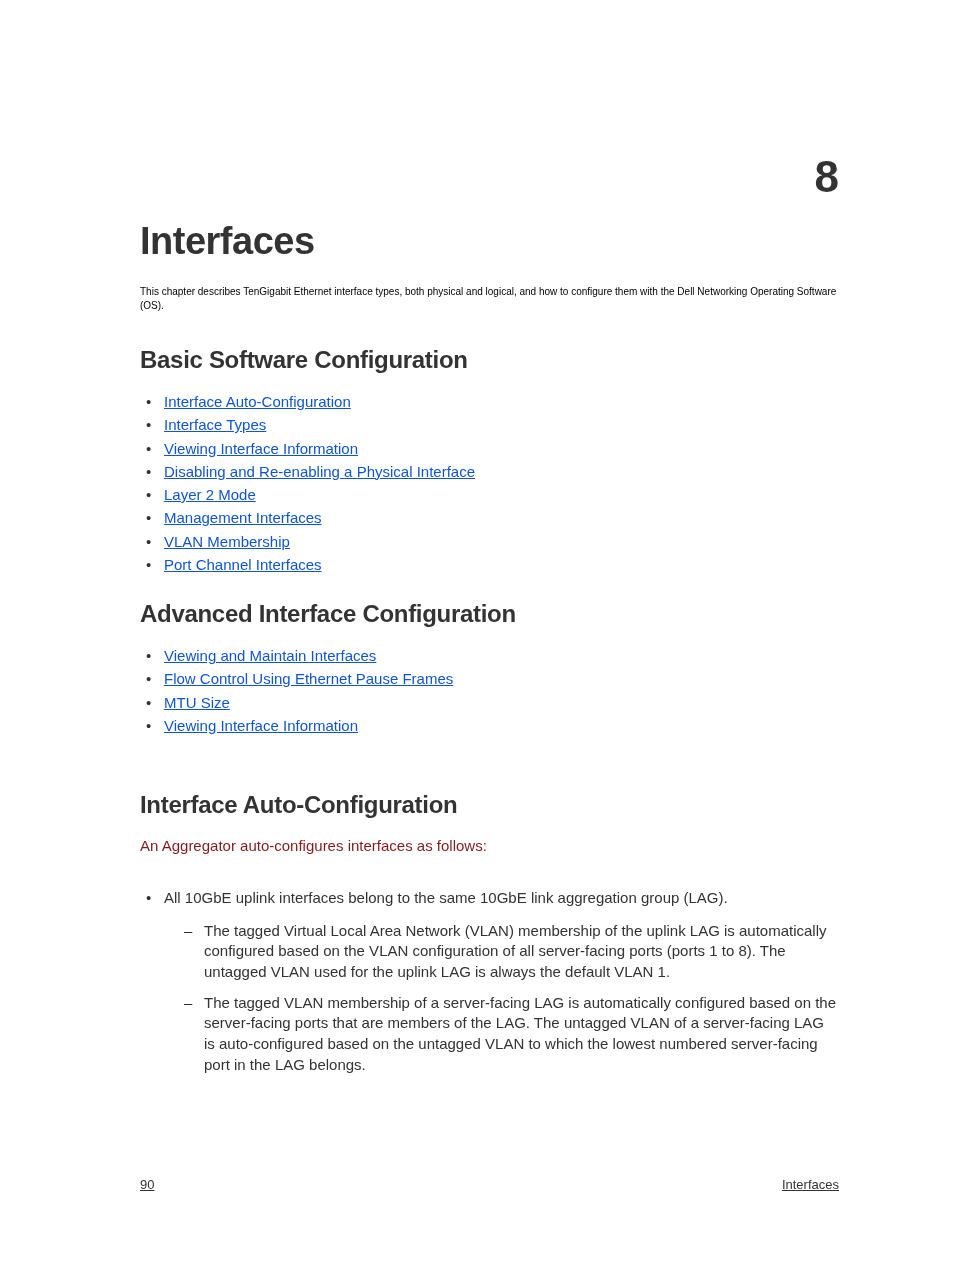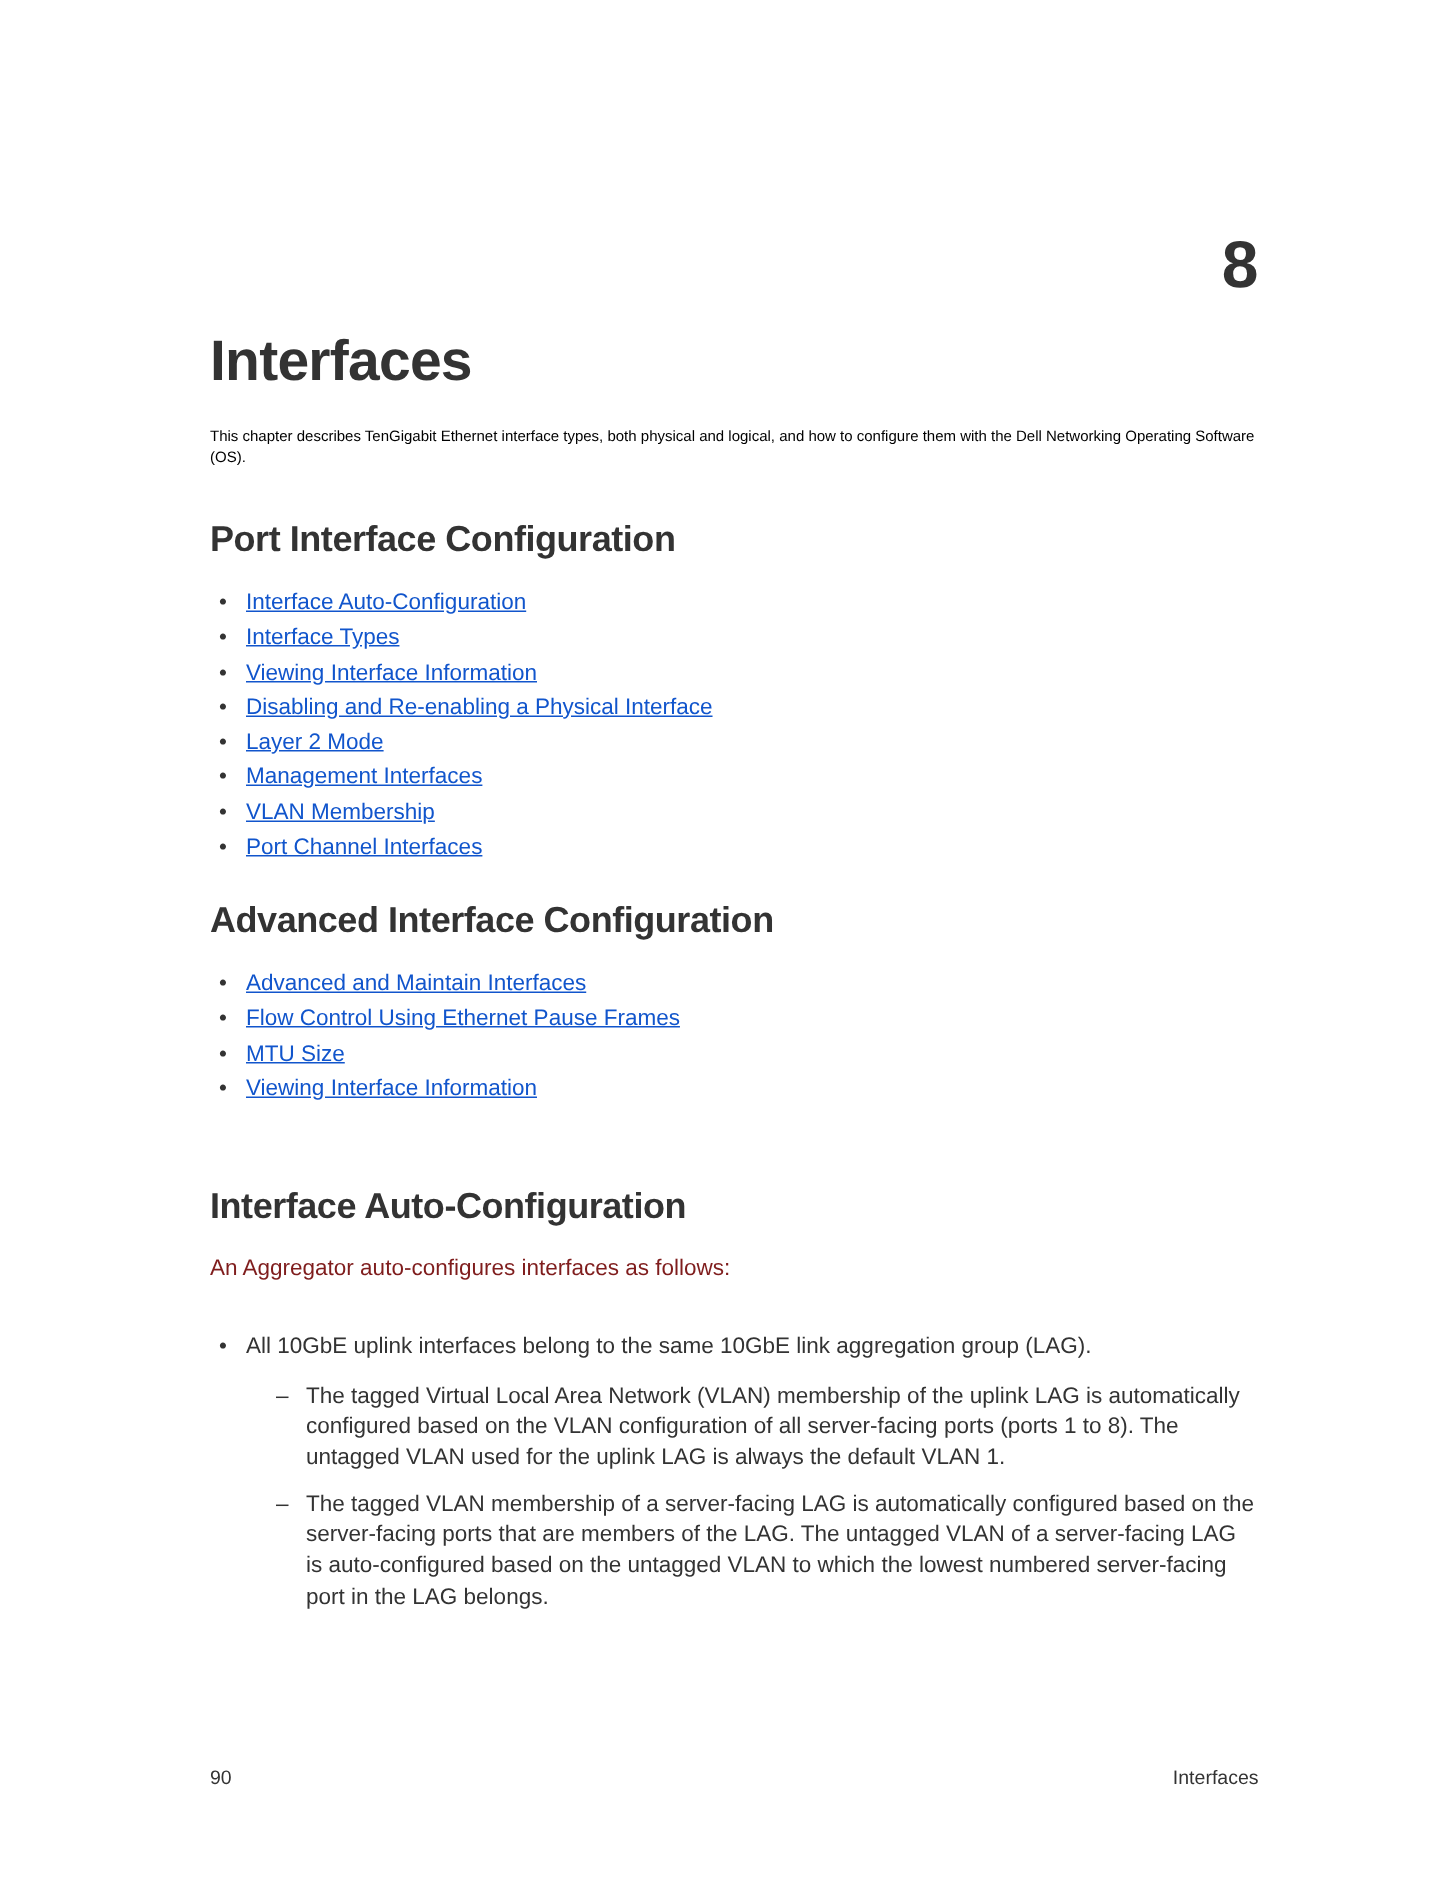--- a/index.html
+++ b/index.html
@@ -115,46 +115,47 @@
     }
     .footer {
       position: absolute;
       bottom: 76px;
       left: 140px;
       right: 115px;
       display: flex;
       justify-content: space-between;
       font-size: 13px;
       color: #333333;
+      text-decoration: underline;
     }
   </style>
 </head>
 <body>
 
 <div class="chapter-number">8</div>
 
 <h1 class="chapter-title">Interfaces</h1>
 
 <p class="intro">This chapter describes TenGigabit Ethernet interface types, both physical and logical, and how to configure them with the Dell Networking Operating Software (OS).</p>
 
-<h2 class="section">Port Interface Configuration</h2>
+<h2 class="section">Basic Software Configuration</h2>
 <ul class="link-list">
   <li><a href="#">Interface Auto-Configuration</a></li>
   <li><a href="#">Interface Types</a></li>
   <li><a href="#">Viewing Interface Information</a></li>
   <li><a href="#">Disabling and Re-enabling a Physical Interface</a></li>
   <li><a href="#">Layer 2 Mode</a></li>
   <li><a href="#">Management Interfaces</a></li>
   <li><a href="#">VLAN Membership</a></li>
   <li><a href="#">Port Channel Interfaces</a></li>
 </ul>
 
 <h2 class="section">Advanced Interface Configuration</h2>
 <ul class="link-list">
-  <li><a href="#">Advanced and Maintain Interfaces</a></li>
+  <li><a href="#">Viewing and Maintain Interfaces</a></li>
   <li><a href="#">Flow Control Using Ethernet Pause Frames</a></li>
   <li><a href="#">MTU Size</a></li>
   <li><a href="#">Viewing Interface Information</a></li>
 </ul>
 
 <h2 class="section big-gap">Interface Auto-Configuration</h2>
 <p class="body-text">An Aggregator auto-configures interfaces as follows:</p>
 <ul class="body-list">
   <li>
     <span>All 10GbE uplink interfaces belong to the same 10GbE link aggregation group (LAG).</span>

